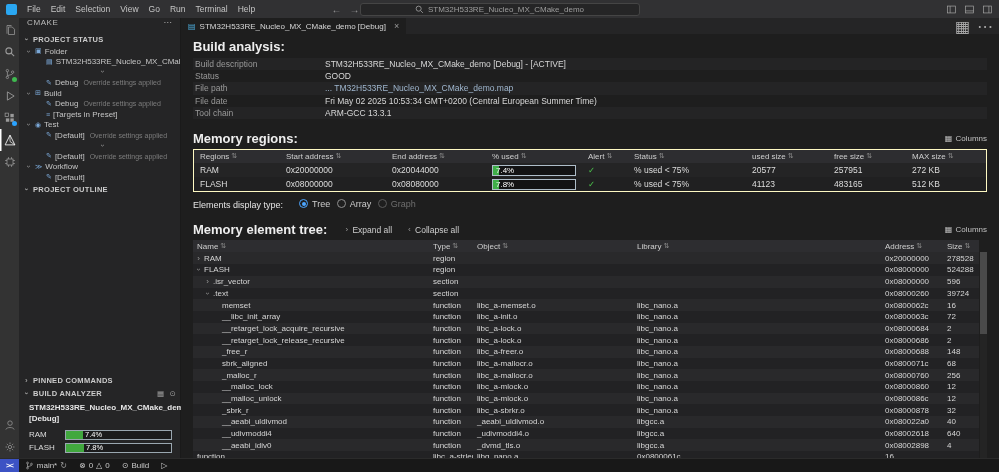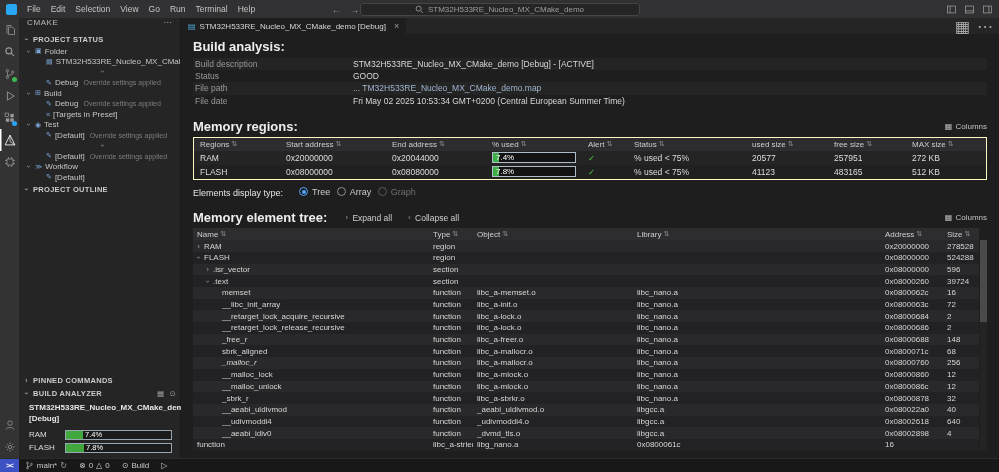--- a/index.html
+++ b/index.html
@@ -52,21 +52,21 @@
   .tabbar{height:16px;background:#252526;display:flex;flex:none;position:relative}
   .tab{background:#1e1e1e;padding:0 7px;display:flex;align-items:center;gap:4px;font-size:8px;color:#d7d7d7;cursor:pointer}
   .tab-icon{color:#4fb6e8;font-size:8px}
   .tab-close{color:#9a9a9a;margin-left:4px;font-size:9px}
   .tab-actions{position:absolute;right:6px;top:0;bottom:0;display:flex;align-items:center;gap:7px;color:#a5a5a5}
 
   .content{flex:1;padding:2px 12px 0 12px;position:relative;overflow:hidden;font-size:8.5px;min-height:0}
   .h1{font-size:13px;font-weight:bold;color:#eeeeee;margin:3px 0 4px}
   .fields .frow{display:flex;height:12.2px;align-items:center;padding-left:2px}
   .fields .frow:nth-child(odd){background:#242425}
-  .flabel{width:158px;color:#999999;flex:none}
+  .flabel{width:130px;color:#999999;flex:none}
   .fvalue{color:#d8d8d8;white-space:nowrap;overflow:hidden}
   .fvalue.link{color:#9fb6ce}
   .sec-head{display:flex;align-items:center;margin:12px 0 3px}
   .sec-head .h1{margin:0}
   .columns-btn{margin-left:auto;color:#c0c0c0;font-size:8px;display:flex;gap:3px;align-items:center;cursor:pointer}
   .sort{color:#8a8a8a;font-size:7px;margin-left:2px}
 
   .regions-table{border:1px solid #fef9c3}
   .rt-header{display:grid;grid-template-columns:86px 106px 100px 96px 46px 118px 82px 78px 1fr;background:#2d2d30;height:13px;align-items:center;font-size:8px;color:#cfcfcf}
   .rt-header .hcell{display:flex;align-items:center;padding:0 6px;white-space:nowrap;overflow:hidden;cursor:pointer}
@@ -397,20 +397,24 @@
             <div class="frow">
               <div class="flabel">File path</div>
               <div class="fvalue link">... TM32H533RE_Nucleo_MX_CMake_demo.map</div>
             </div>
 
             <div class="frow">
               <div class="flabel">File date</div>
               <div class="fvalue">Fri May 02 2025 10:53:34 GMT+0200 (Central European Summer Time)</div>
             </div>
 
+            <div class="frow">
+              <div class="flabel">Tool chain</div>
+              <div class="fvalue">ARM-GCC 13.3.1</div>
+            </div>
           </div>
 
         <div class="sec-head">
           <div class="h1">Memory regions:</div>
           <div class="columns-btn">
             <span>▦</span>
             <span>Columns</span>
           </div>
         </div>
 
@@ -689,21 +693,21 @@
                   <span>sbrk_aligned</span>
                 </div>
                 <div>function</div>
                 <div>libc_a-mallocr.o</div>
                 <div>libc_nano.a</div>
                 <div>0x0800071c</div>
                 <div>68</div>
               </div>
 
               <div class="mt-row">
-                <div class="name-cell" style="padding-left: 20px; font-style: italic;">
+                <div class="name-cell" style="padding-left: 20px;">
                   <span class="chev"></span>
                   <span>_malloc_r</span>
                 </div>
                 <div>function</div>
                 <div>libc_a-mallocr.o</div>
                 <div>libc_nano.a</div>
                 <div>0x08000760</div>
                 <div>256</div>
               </div>
 

